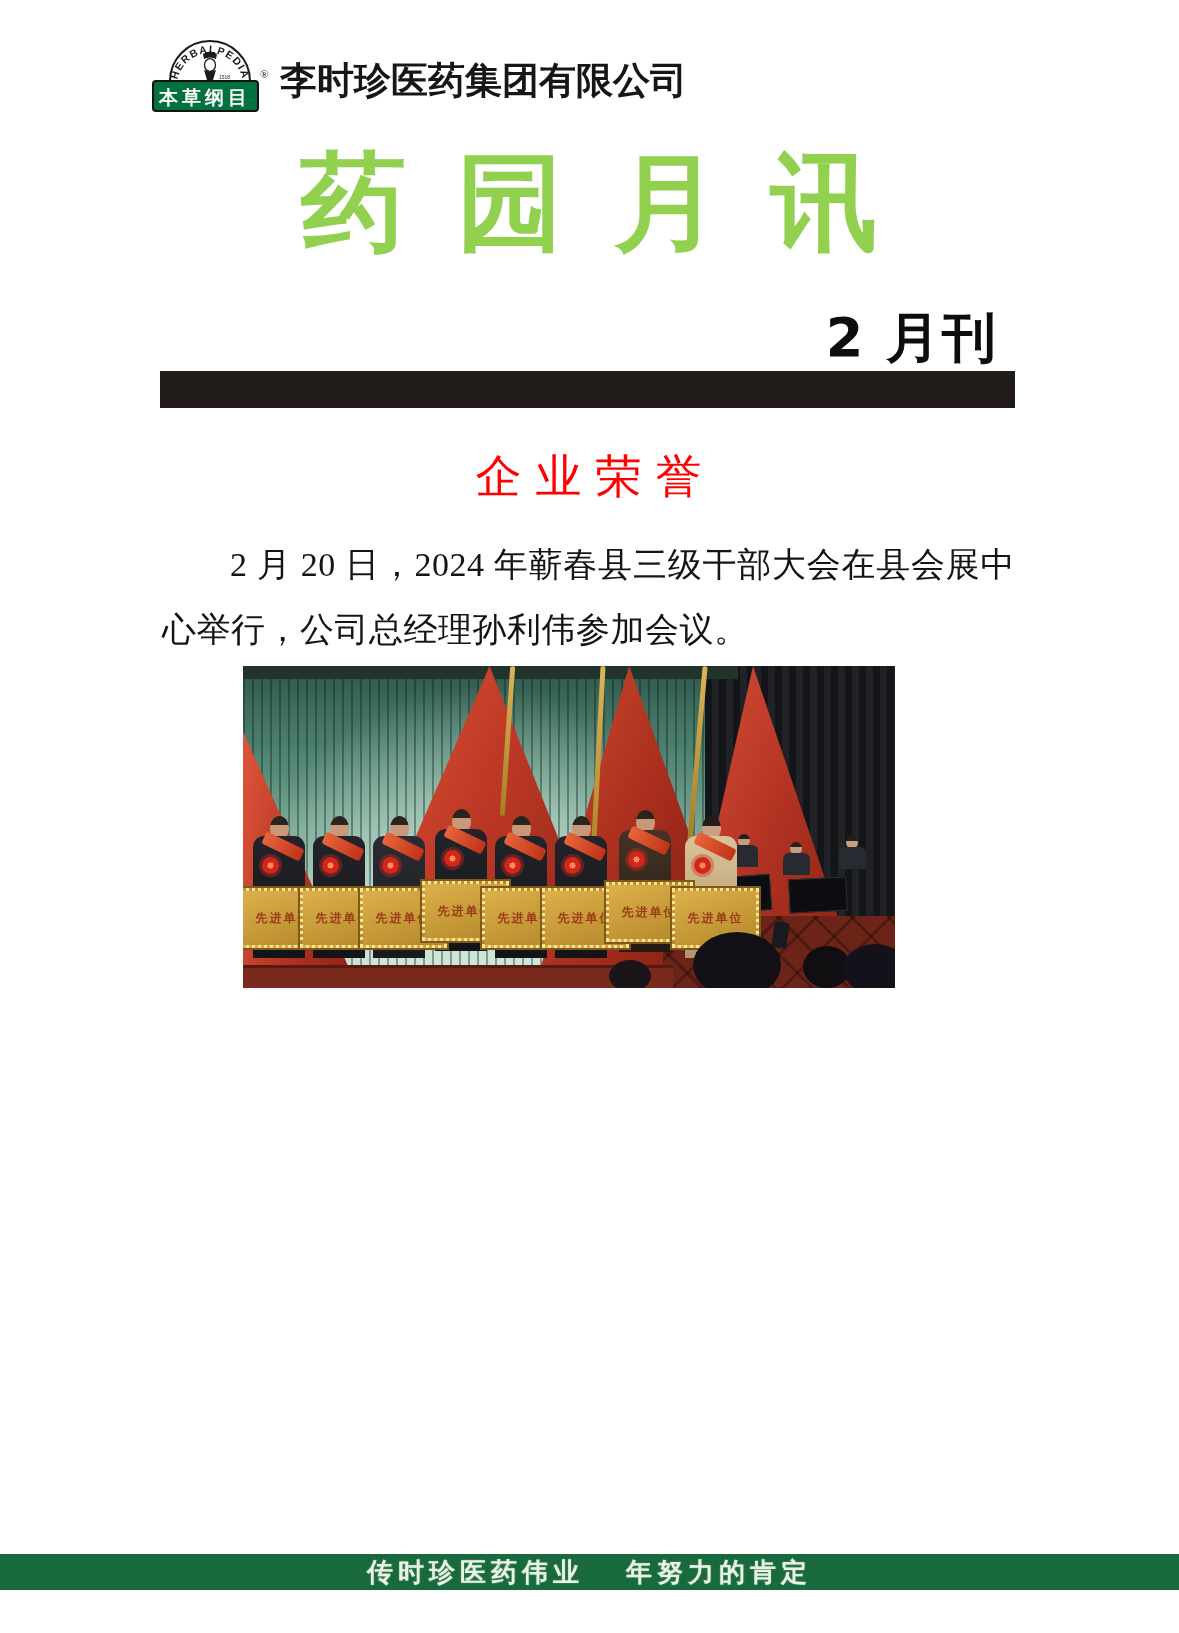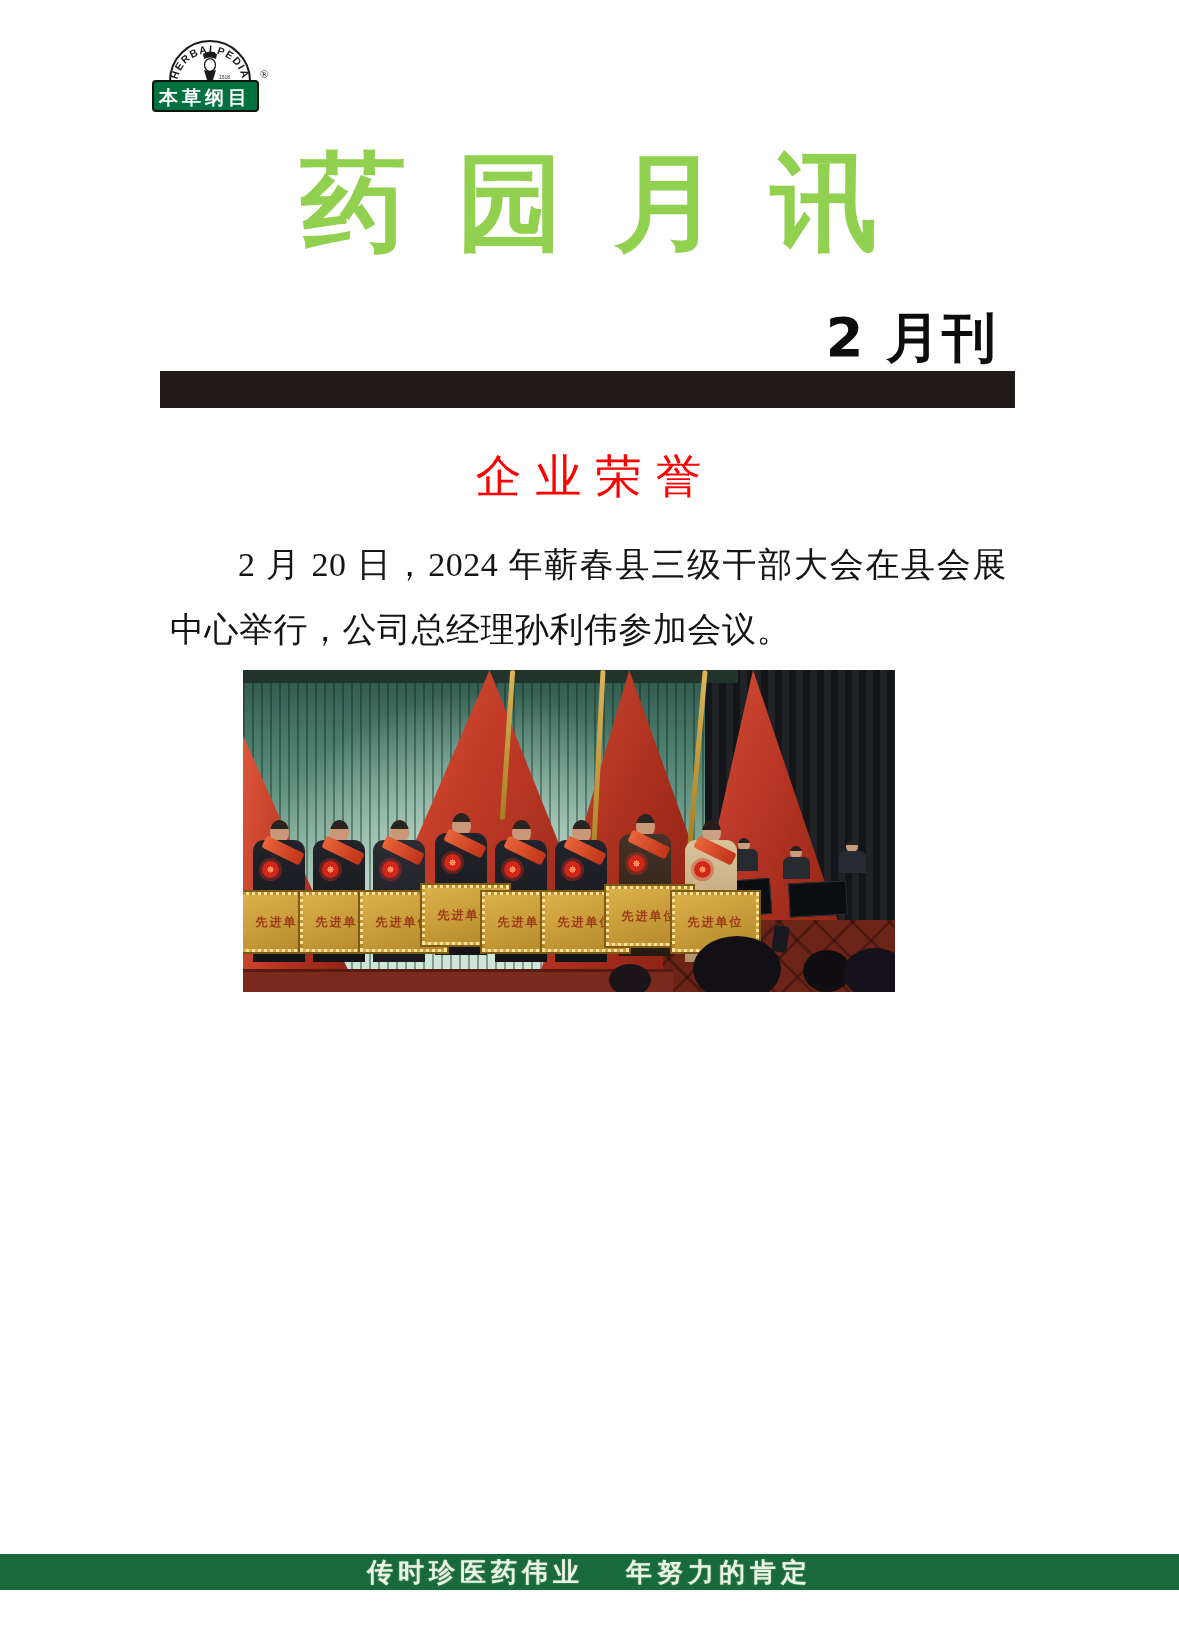--- a/index.html
+++ b/index.html
@@ -15,21 +15,21 @@
         font-size:106px;line-height:126px;letter-spacing:0.48em;text-indent:0.48em;
         color:#92d050;white-space:nowrap;}
   .issue{position:absolute;right:181px;top:308px;font-family:"DejaVu Sans","Liberation Sans",sans-serif;
         font-weight:800;font-size:54px;line-height:60px;letter-spacing:2px;color:#0d0d0d;}
   .black-bar{position:absolute;left:160px;top:371px;width:855px;height:37px;background:#211c1a;}
 
   
   .content{position:absolute;left:162px;top:450px;width:853px;}
   .section-title{margin:0 0 28px;text-align:center;font-size:46px;line-height:54px;font-weight:400;
         color:#fe0000;letter-spacing:14px;text-indent:14px;}
-  .body-text{margin:8px;font-size:34px;line-height:65px;text-align:justify;text-indent:2em;
+  .body-text{margin:0;font-size:34px;line-height:65px;text-align:justify;text-indent:2em;
         letter-spacing:0.5px;color:#141414;}
 
   
   .photo{position:relative;width:652px;height:322px;margin:4px 0 15px 81px;overflow:hidden;
          background:#1d2023;}
   .photo *{position:absolute;}
   .curtain{left:0;top:0;width:495px;height:305px;z-index:1;background:
       repeating-linear-gradient(90deg, rgba(10,35,25,.38) 0 2px, rgba(0,0,0,0) 2px 9px),
       radial-gradient(ellipse at 48% 85%, rgba(235,250,240,.45) 0 30%, rgba(0,0,0,0) 65%),
       linear-gradient(180deg,#2e574b 0%,#4f8271 28%,#7aa894 55%,#a8cbba 85%,#bcd8c8 100%);}
@@ -117,20 +117,21 @@
       <path d="M51 20 Q58 15 65 20 L64 25 Q58 22 52 25 Z" fill="#1b1b1b"></path>
       <ellipse cx="58" cy="31" rx="5.5" ry="6.3" fill="#ffffff" stroke="#1b1b1b" stroke-width="1.3"></ellipse>
       <path d="M52 36 Q58 38 64 36 L61 46 Q58 49 55 46 Z" fill="#1b1b1b"></path>
       <text x="67" y="45" font-size="5" fill="#1b1b1b" font-family="Liberation Sans, sans-serif">1518</text>
       <rect x="1" y="47" width="105" height="30" rx="3" fill="#00713f" stroke="#14140f" stroke-width="2"></rect>
       <text x="53" y="70" text-anchor="middle" font-size="19" font-weight="bold" fill="#ffffff" letter-spacing="4" font-family="Liberation Serif, serif">本草纲目</text>
       <text x="108" y="44" font-size="11" fill="#1b1b1b">®</text>
     </svg>
   </div>
 
+  <div class="company-name">李时珍医药集团有限公司</div>
 
   <h1 class="masthead">药园月讯</h1>
 
   <div class="issue">2 月刊</div>
 
   <div class="black-bar"></div>
 
   <div class="content">
     <h2 class="section-title">企业荣誉</h2>
 

